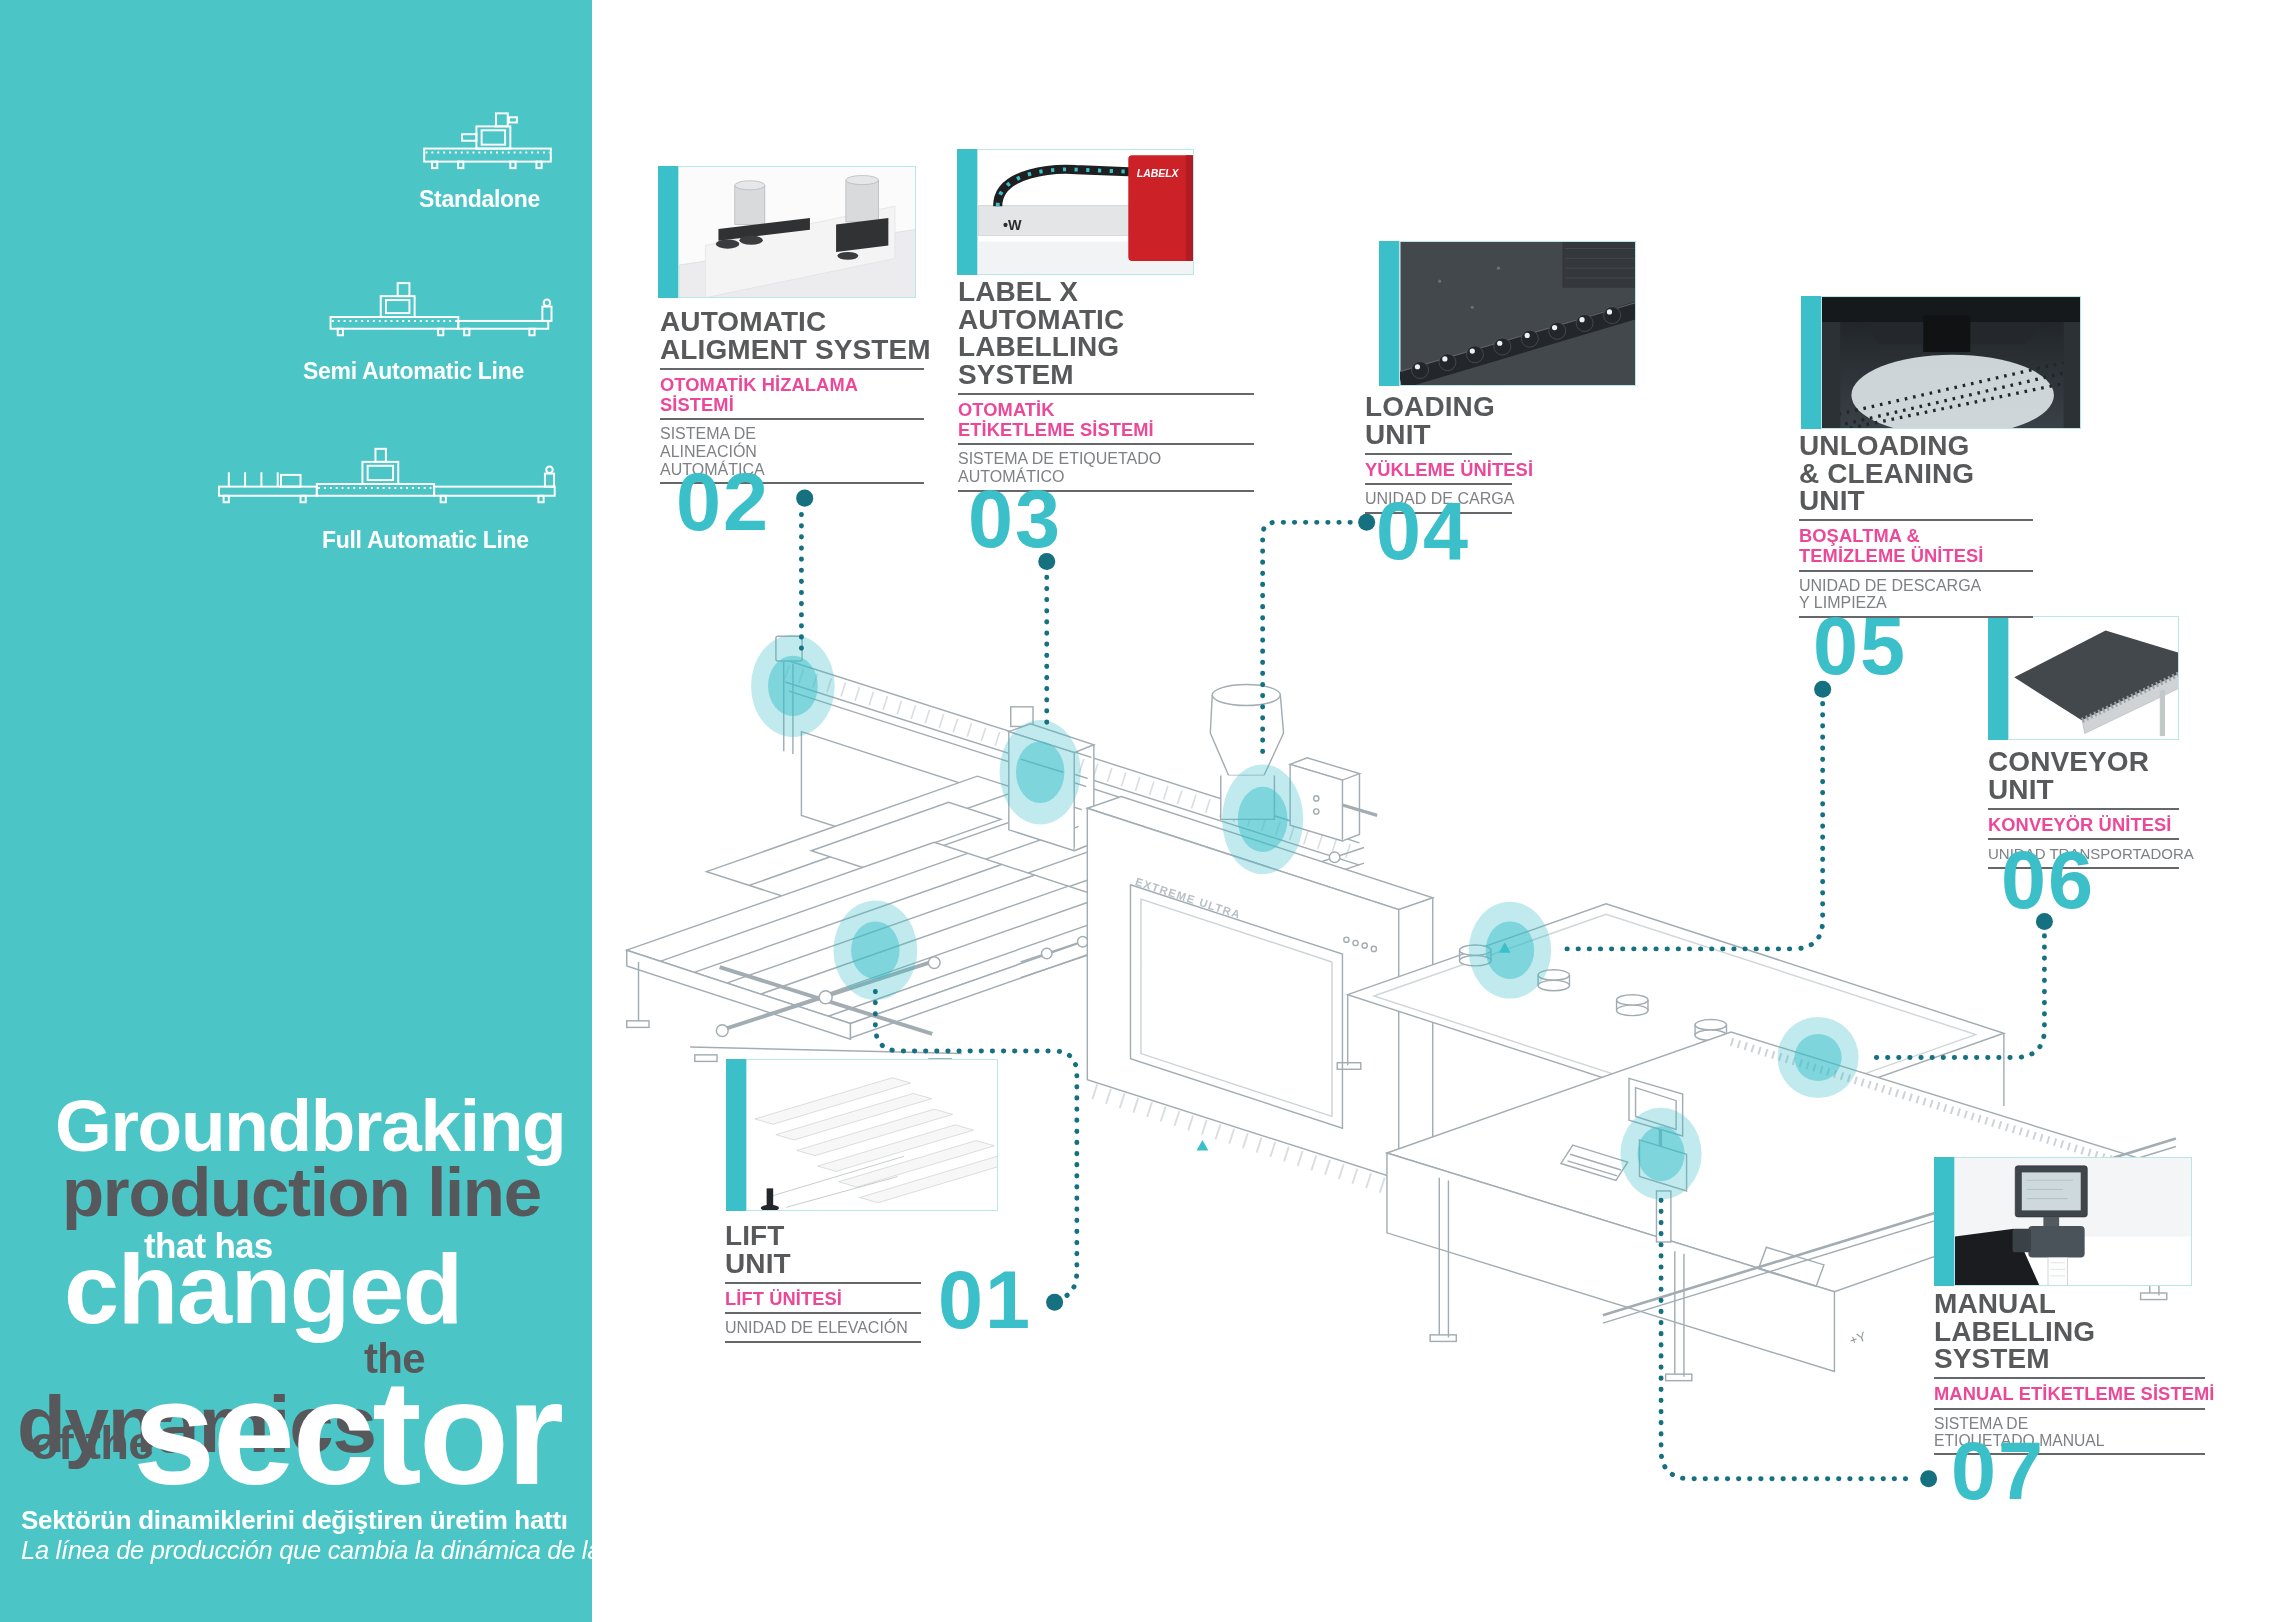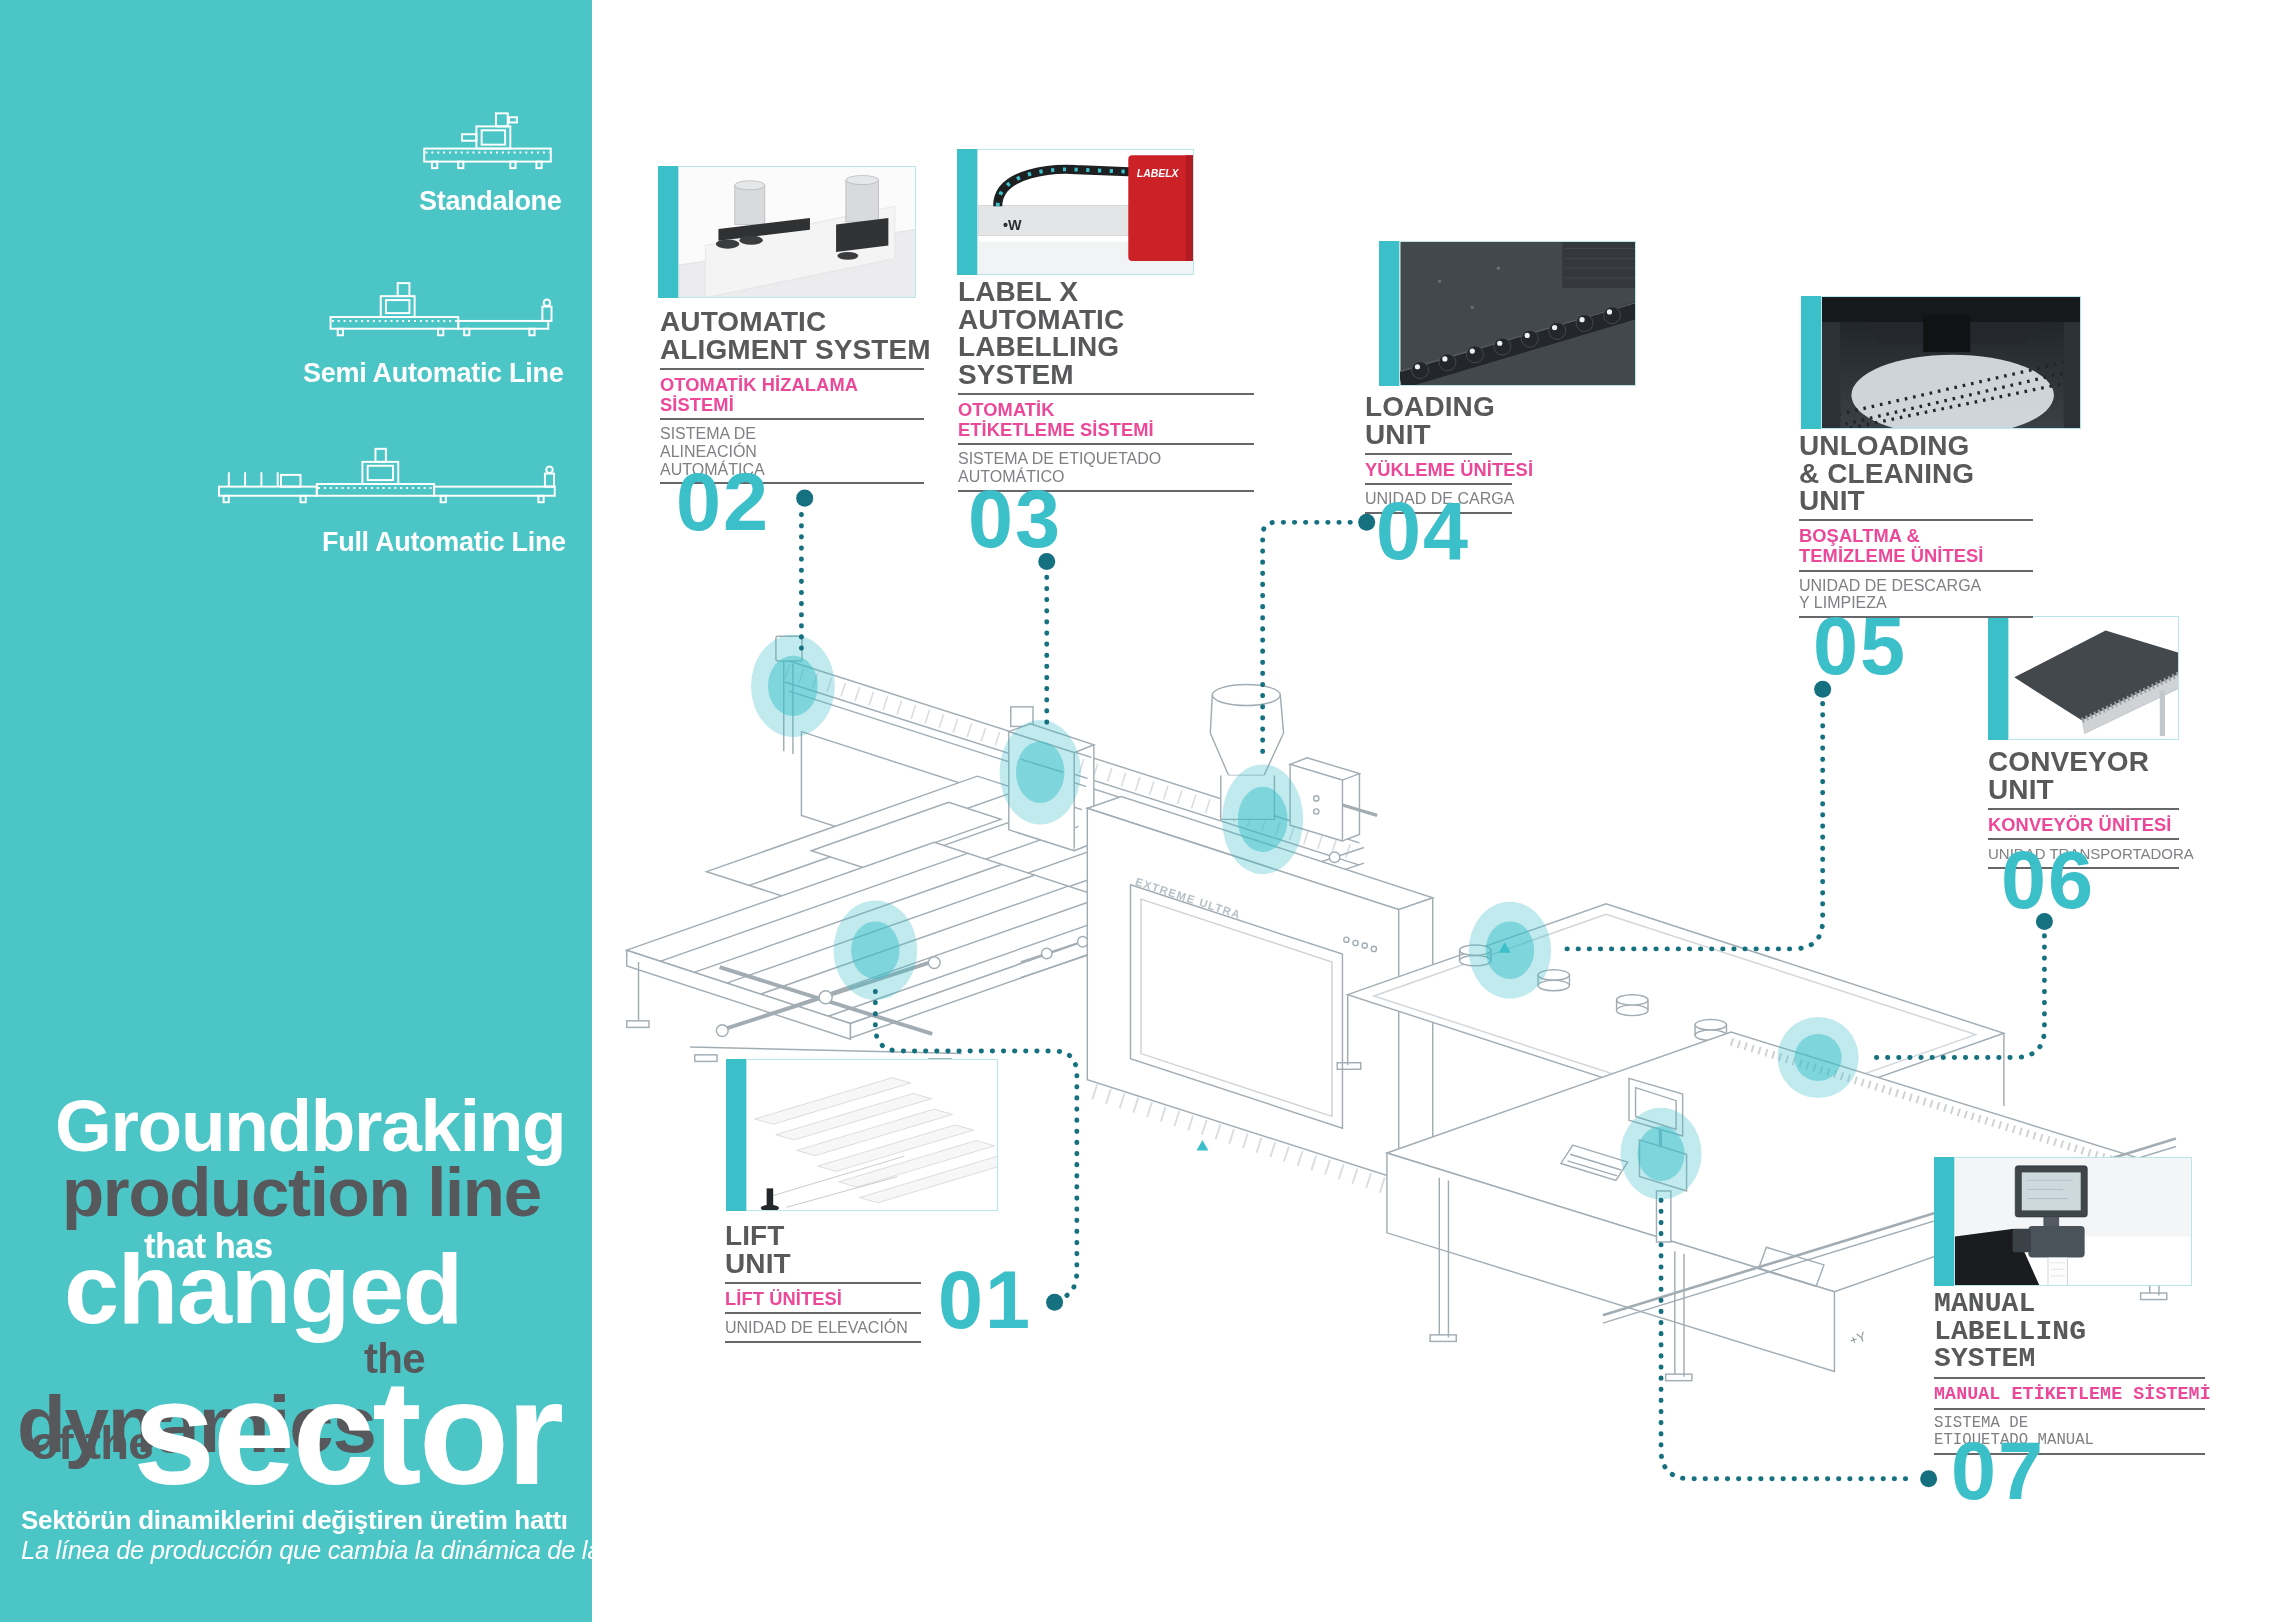--- a/index.html
+++ b/index.html
@@ -2,21 +2,21 @@
 <html style="font-size:10.5px"><head>
 <meta charset="utf-8">
 <style>
   html,body{margin:0;padding:0;background:#fff;}
   body{width:2295px;height:1623px;position:relative;overflow:hidden;
        font-family:"Liberation Sans",sans-serif;}
   .abs{position:absolute;}
   svg{display:block;}
   
   #sidebar{left:0;top:0;width:592px;height:1623px;background:#4cc5c6;z-index:5;}
-  .mt-label{position:absolute;color:#fff;font-weight:700;font-size:27px;letter-spacing:-0.3px;white-space:nowrap;}
+  .mt-label{position:absolute;color:#fff;font-weight:700;font-size:23px;letter-spacing:-0.3px;white-space:nowrap;}
   .hl{position:absolute;font-weight:700;line-height:1;white-space:nowrap;letter-spacing:-1.3px;}
   .hl.white{color:#ffffff;} .hl.gray{color:#57585b;}
   .tagline{position:absolute;color:#fff;font-size:26px;font-weight:600;white-space:nowrap;letter-spacing:-0.3px;}
   .tagline.it{font-style:italic;font-weight:400;font-size:25.5px;}
   
   .photo{position:absolute;display:flex;z-index:3;}
   .photo .bar{width:19.6px;background:#3bbfc9;flex:none;}
   .photo .img{flex:1;border:0.7px solid #b9e6e9;overflow:hidden;background:#fff;}
   .tstack{position:absolute;z-index:4;}
   .t-title{font-weight:800;font-size:28px;line-height:27.5px;color:#58595b;letter-spacing:0.1px;white-space:nowrap;}
@@ -482,21 +482,21 @@
   <div class="t-title">LIFT</div>
   <div class="t-title">UNIT</div>
   <hr class="hr1">
   <div class="t-tr">LİFT ÜNİTESİ</div>
   <hr class="hr2">
   <div class="t-es">UNIDAD DE ELEVACIÓN</div>
   <hr class="hr3">
 </div>
 <div class="unum" style="left:938px;top:1260px;">01</div>
 
-<div class="tstack" style="left:1934px;top:1290px;width:271px;font-family:Liberation Mono, monospace;">
+<div class="tstack" style="left:1934px;top:1290px;width:271px;">
   <div class="t-title">MANUAL</div>
   <div class="t-title">LABELLING</div>
   <div class="t-title">SYSTEM</div>
   <hr class="hr1">
   <div class="t-tr">MANUAL ETİKETLEME SİSTEMİ</div>
   <hr class="hr2">
   <div class="t-es" style="font-size:15.7px;line-height:17px;">SISTEMA DE</div>
   <div class="t-es" style="font-size:15.7px;line-height:17px;">ETIQUETADO MANUAL</div>
   <hr class="hr3">
 </div>

